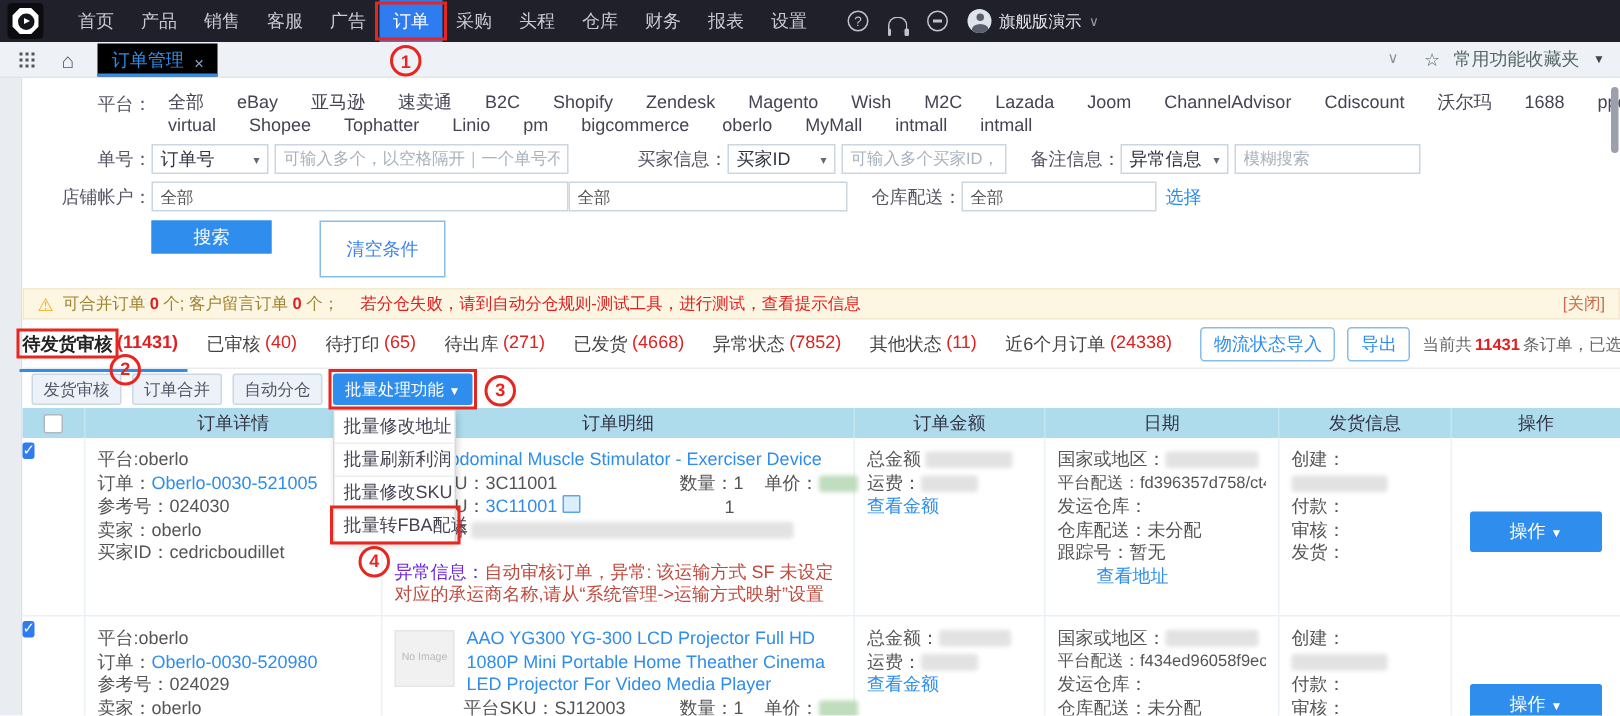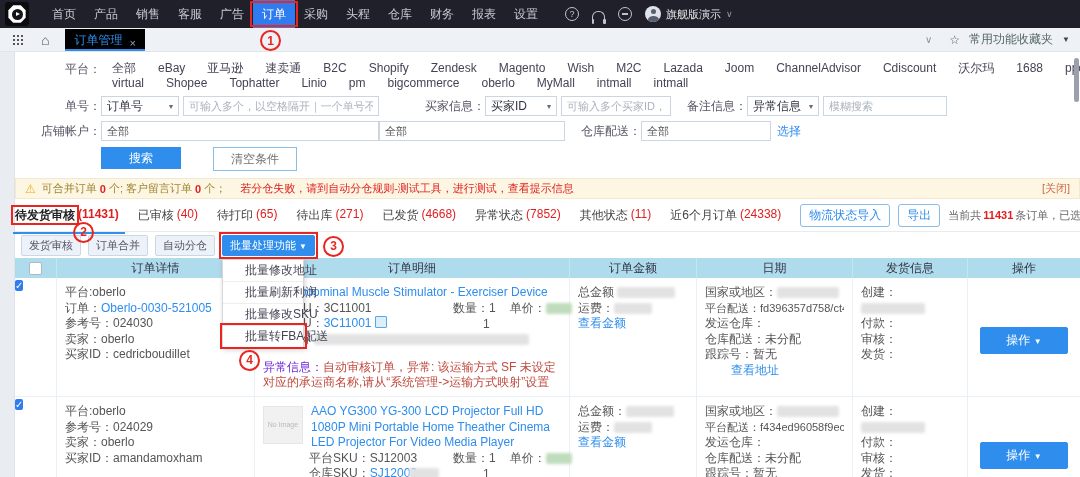--- a/index.html
+++ b/index.html
@@ -56,21 +56,21 @@
   .plat-wrap{display:flex;flex-direction:column;padding-top:2px}
   .plat-row{display:flex;line-height:15px}
   .plat{padding:0 11px;color:#445;font-size:12px;white-space:nowrap}
   .inp{height:20px;border:1px solid #ccd6e0;background:#fff;font-size:11px;color:#555;padding:0 5px;box-sizing:border-box;font-family:inherit;outline:none}
   .inp::placeholder{color:#a8b2bc}
   .sel{height:20px;border:1px solid #ccd6e0;background:#fff;display:flex;align-items:center;justify-content:space-between;
        padding:0 5px;box-sizing:border-box;color:#334;font-size:12px;flex:none}
   .sel .caret{font-size:8px;color:#667}
   .lk{color:#2e8ded}
   .btn-search{width:80px;height:22px;background:#2e8ded;color:#fff;border:1px solid #2e8ded;font-size:12px;font-family:inherit}
-  .btn-clear{width:84px;height:24px;background:#fff;color:#737373;border:1px solid #88bde8;font-size:12px;font-family:inherit}
+  .btn-clear{width:84px;height:38px;background:#fff;color:#3b82f6;border:1px solid #88bde8;font-size:12px;font-family:inherit}
   .notice{height:19px;background:#fdf6e2;border:1px solid #f3e9cf;display:flex;align-items:center;
           padding:0 9px;margin-top:7px;font-size:11px;color:#9e8432;box-sizing:content-box}
   .n-warnicon{color:#f0a818;font-size:12px;margin-right:6px}
   .n-num{color:#e02020;font-weight:bold;margin:0 3px}
   .n-warn{color:#e02020;margin-left:14px}
   .n-close{margin-left:auto;color:#d06a4a}
   .status-row{display:flex;align-items:center;height:32px;border-bottom:1px solid #ebebeb;font-size:12px;position:relative}
   .stab{margin-right:19px;display:flex;gap:3px;white-space:nowrap;position:relative;color:#444}
   .stab .cnt{color:#e02020}
   .stab.active{font-weight:bold;color:#222}
@@ -78,21 +78,21 @@
   .status-right{margin-left:auto;display:flex;align-items:center;gap:8px;padding-right:6px}
   .btn-line{border:1px solid #88bde8;color:#2e8ded;background:#fff;border-radius:3px;padding:2px 8px;font-size:12px;white-space:nowrap;font-family:inherit}
   .summary{color:#666;font-size:11px;white-space:nowrap}
   .summary b{color:#e02020;margin:0 2px}
   .action-row{display:flex;gap:7px;align-items:center;height:26px;padding-left:6px;position:relative}
   .btn-grey{background:#edf2f8;border:1px solid #c9d7e6;color:#556;padding:2px 7px;border-radius:2px;font-size:11px;white-space:nowrap;font-family:inherit}
   .btn-blue{background:#2e8ded;border:1px solid #2e8ded;color:#fff;padding:2px 7px;border-radius:2px;font-size:11px;white-space:nowrap;font-family:inherit}
   .batch-wrap{position:relative}
   .dropdown{position:absolute;left:0;top:24px;width:80px;background:#fff;border:1px solid #d8d8d8;
             box-shadow:1px 2px 5px rgba(0,0,0,.18);z-index:20;font-size:12px}
-  .dd-item{padding:2px 22px;color:#445;border-bottom:1px solid #eee;white-space:nowrap;position:relative}
+  .dd-item{padding:2px 6px;color:#445;border-bottom:1px solid #eee;white-space:nowrap;position:relative}
   .dd-item:last-child{border-bottom:none}
   
   .tgrid{display:grid;grid-template-columns:42px 198px 315px 127px 156px 115px 1fr}
   .thead{background:#aedcec;height:20px;font-size:12px;color:#334}
   .thead>div{display:flex;align-items:center;justify-content:center;border-right:1px solid #c4e6f1;box-sizing:border-box}
   .trow{border-bottom:1px solid #e9f1f7;font-size:12px}
   .tcell{border-right:1px solid #e9f1f7;padding:7px 8px;box-sizing:border-box;position:relative;color:#555;line-height:15.5px}
   .cb{width:13px;height:13px;border-radius:2px;margin:6px auto 0;box-sizing:border-box}
   .cb.on{background:#2f7bf0;color:#fff;font-size:10px;line-height:13px;text-align:center;font-weight:bold}
   .cb.off{background:#fff;border:1px solid #b0b8c2;margin:3px auto}
@@ -389,20 +389,21 @@
         <span>操作</span>
         <span style="font-size:8px">▼</span>
       </button>
     </div>
   </div>
 
   <div class="tgrid trow" style="height:160px">
     <div class="tcell" style="padding:0"><span class="cb on">✓</span></div>
     <div class="tcell">
       <div>平台:oberlo</div>
+      <div><span>订单：</span><span class="lk">Oberlo-0030-520980</span></div>
       <div><span>参考号：</span><span>024029</span></div>
       <div><span>卖家：</span><span>oberlo</span></div>
       <div><span>买家ID：</span><span>amandamoxham</span></div>
     </div>
     <div class="tcell">
       <div class="thumb">No Image</div>
       <div class="ind">
         <div class="title" style="width:250px">AAO YG300 YG-300 LCD Projector Full HD 1080P Mini Portable Home Theather Cinema LED Projector For Video Media Player</div>
         <div><span>平台SKU：</span><span>SJ12003</span></div>
         <div><span>仓库SKU：</span><span class="lk">SJ12003</span><span class="bl" style="width:30px;margin-left:-8px"></span></div>

